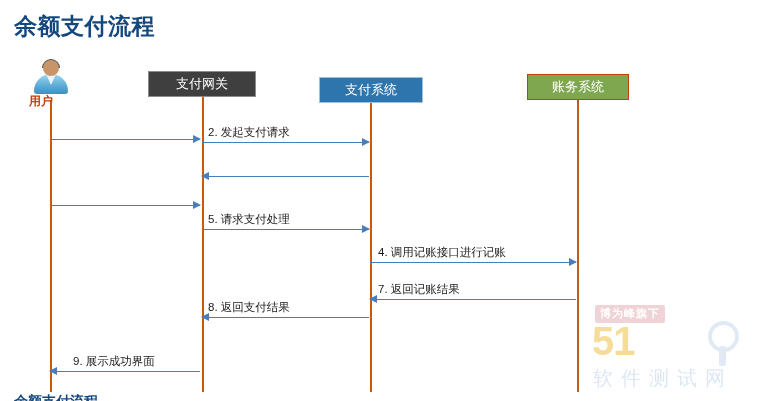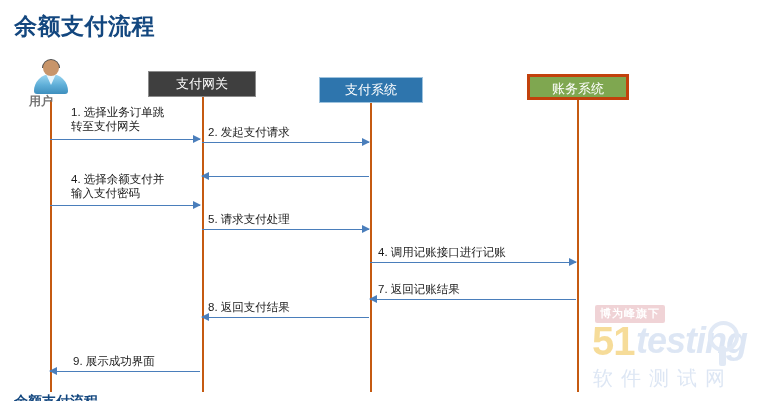--- a/index.html
+++ b/index.html
@@ -65,21 +65,21 @@
 
   
   .actor-box{
     position:absolute;box-sizing:border-box;
     height:26px;line-height:24px;
     text-align:center;color:#ffffff;
     font-size:13px;white-space:nowrap;
   }
   .actor-gray{background:#3F3F3F;border:1px solid #8C8C8C;}
   .actor-blue{background:#2E75AD;border:1px solid #9EC3DE;}
-  .actor-green{background:#7FA750;border:3px solid #c2410c;}
+  .actor-green{background:#7FA750;border:1px solid #c2410c;}
 
   .lifeline{
     position:absolute;width:2px;background:#C55A11;
   }
 
   
   .avatar{position:absolute;left:33px;top:60px;width:36px;height:34px;}
   .av-head{
     position:absolute;left:10px;top:0px;width:16px;height:16px;
     border-radius:50%;background:#C8956A;
@@ -93,21 +93,21 @@
     border-radius:17px 17px 3px 3px;
     background:linear-gradient(180deg,#9FD8F2 0%,#5FAFD8 55%,#3E8FBE 100%);
   }
   .av-collar{
     position:absolute;left:13px;top:14px;width:10px;height:11px;
     background:#EAF6FC;
     clip-path:polygon(50% 100%,0 0,100% 0);
   }
   .user-label{
     position:absolute;left:29px;top:93px;
-    font-size:12px;font-weight:bold;color:#737373;
+    font-size:12px;font-weight:bold;color:#c2410c;
     white-space:nowrap;
   }
 
   
   .msg{position:absolute;height:1px;}
   .msg-line{
     position:absolute;left:0;top:0;height:0;
     border-top:1.4px solid #4A7EBB;width:100%;
   }
   .msg-head{
@@ -126,21 +126,20 @@
 </head>
 <body>
 
 <div id="stage">
 
   <div class="title">余额支付流程</div>
 
   <div class="watermark">
     <div class="wm-badge">博为峰旗下</div>
     <div class="wm-51">51</div>
-    <div class="wm-testing">testing</div>
     <div class="wm-glass"></div>
     <div class="wm-cn">软件测试网</div>
   </div>
 
   <div class="lifeline" style="left:50px;top:100px;height:292px;"></div>
   <div class="lifeline" style="left:202px;top:97px;height:295px;"></div>
   <div class="lifeline" style="left:370px;top:97px;height:295px;"></div>
   <div class="lifeline" style="left:577px;top:97px;height:295px;"></div>
 
   <div class="avatar">
@@ -158,40 +157,36 @@
     <span>支付网关</span>
   </div>
   <div class="actor-box actor-green" style="left:527px;top:74px;width:102px;">
     <span>账务系统</span>
   </div>
 
   <div class="msg" style="left:50px;top:139px;width:150px;">
     <div class="msg-line"></div>
     <div class="msg-head right"></div>
   </div>
-  <div class="msg-label" style="left:71px;top:105px;">1. 选择业务订单跳
-转至支付网关</div>
 
   <div class="msg" style="left:202px;top:142px;width:167px;">
     <div class="msg-line"></div>
     <div class="msg-head right"></div>
   </div>
   <div class="msg-label" style="left:208px;top:125px;">2. 发起支付请求</div>
 
   <div class="msg" style="left:202px;top:176px;width:167px;">
     <div class="msg-line"></div>
     <div class="msg-head left"></div>
   </div>
 
   <div class="msg" style="left:50px;top:205px;width:150px;">
     <div class="msg-line"></div>
     <div class="msg-head right"></div>
   </div>
-  <div class="msg-label" style="left:71px;top:172px;">4. 选择余额支付并
-输入支付密码</div>
 
   <div class="msg" style="left:202px;top:229px;width:167px;">
     <div class="msg-line"></div>
     <div class="msg-head right"></div>
   </div>
   <div class="msg-label" style="left:208px;top:212px;">5. 请求支付处理</div>
 
   <div class="msg" style="left:370px;top:262px;width:206px;">
     <div class="msg-line"></div>
     <div class="msg-head right"></div>

